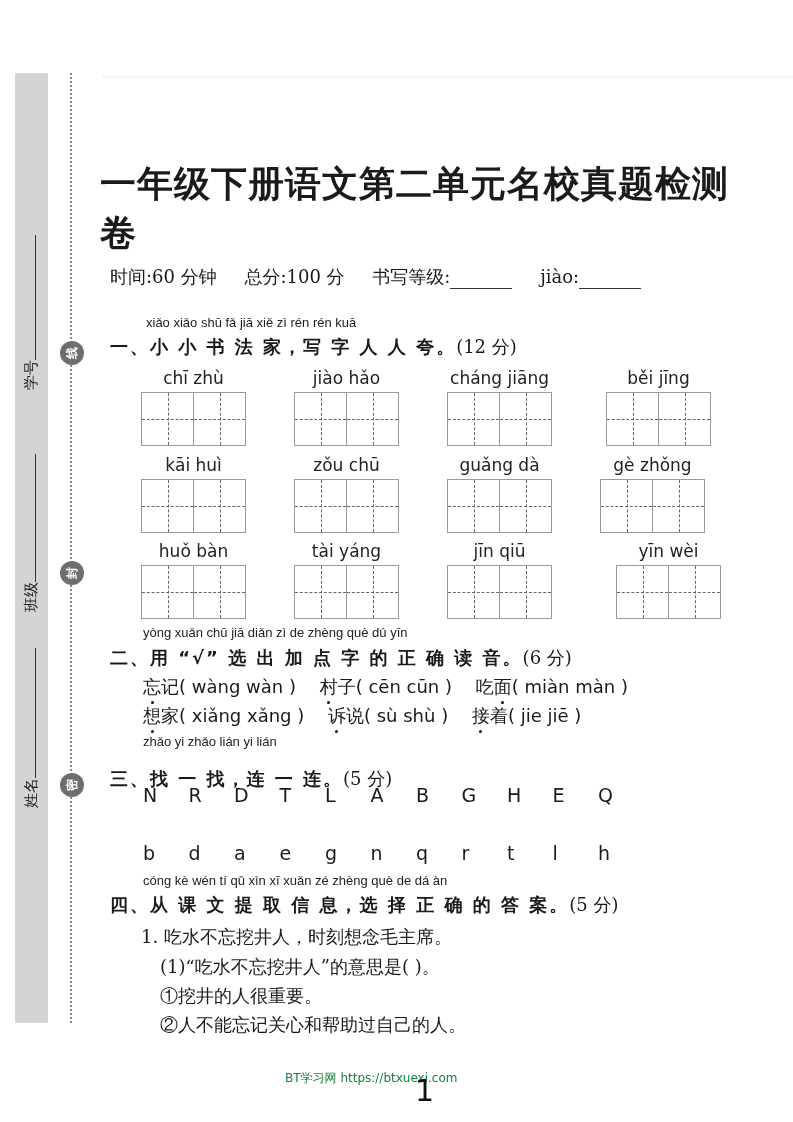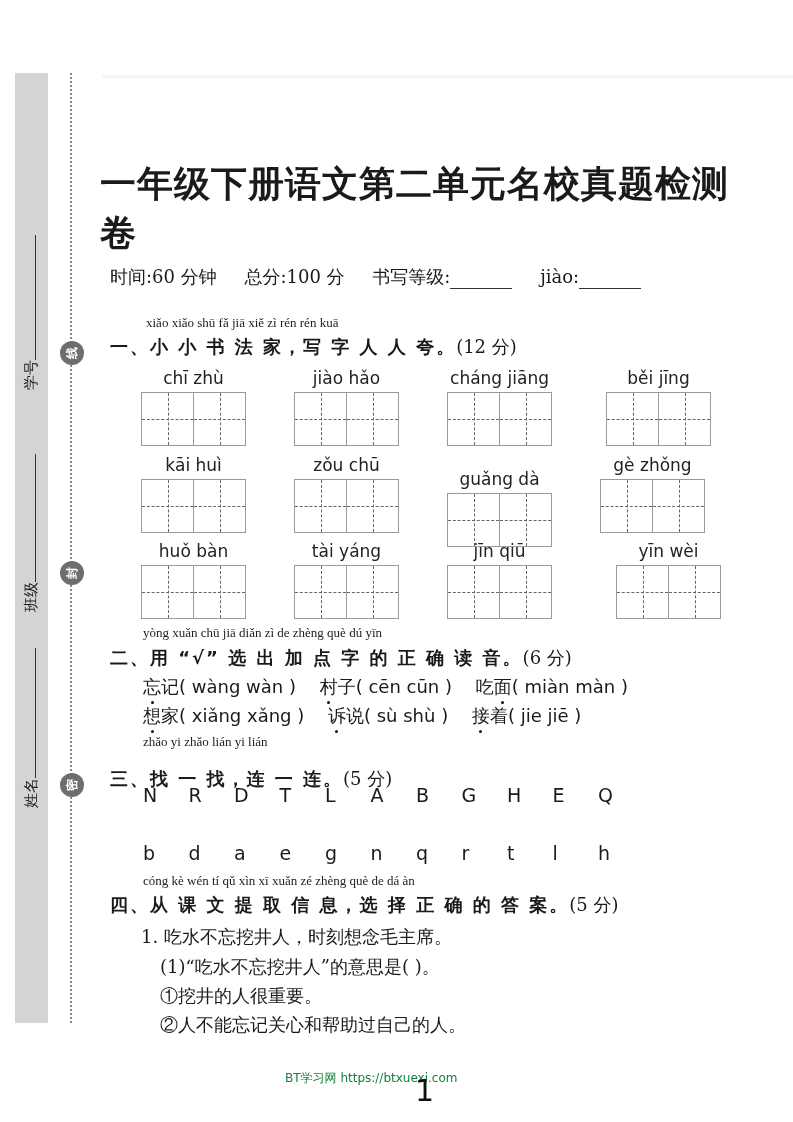--- a/index.html
+++ b/index.html
@@ -14,21 +14,21 @@
   .cut-line { left:70px; top:73px; height:950px; width:0; border-left:2px dotted #888; }
   .seal {
     left:60px; width:24px; height:24px; border-radius:50%; background:#6e6e6e;
     color:#fff; font-size:12px; line-height:24px; text-align:center; font-weight:bold;
     transform:rotate(-90deg);
   }
   .title { left:100px; top:160px; width:660px; font-size:36px; font-weight:bold; letter-spacing:1px; font-family:"DejaVu Sans", sans-serif; }
   .info { left:110px; top:265px; font-size:18px; font-family:"DejaVu Serif", "Liberation Serif", serif; white-space:nowrap; }
   .info span { margin-right:22px; }
   .blank { display:inline-block; width:62px; border-bottom:1px solid #333; height:18px; vertical-align:bottom; }
-  .pinyin { font-size:13px; color:#222; white-space:nowrap; font-family:Liberation Serif, serif; }
+  .pinyin { font-size:13px; color:#222; white-space:nowrap; font-family:Liberation Sans, sans-serif; }
   .heading { font-size:18px; font-weight:bold; white-space:nowrap; letter-spacing:2px; }
   .heading .pts { font-weight:normal; font-family:"DejaVu Serif", serif; letter-spacing:0; }
   .word { position:absolute; width:105px; }
   .word .py { text-align:center; font-size:17px; height:22px; line-height:22px; white-space:nowrap; color:#222; }
   .grid { display:flex; border:1px solid #9a9a9a; width:103px; height:52px; margin-top:3px; }
   .cell { flex:1; position:relative; border-right:1px solid #9a9a9a; }
   .cell:last-child { border-right:none; }
   .cell::before { content:""; position:absolute; left:50%; top:0; bottom:0; border-left:1px dashed #666; }
   .cell::after { content:""; position:absolute; top:50%; left:0; right:0; border-top:1px dashed #666; }
   .s2row { left:143px; font-size:18px; white-space:nowrap; }
@@ -119,21 +119,21 @@
       <div class="cell"></div>
     </div>
   </div>
 <div class="word" style="left:294px; top:454px;">
     <div class="py">zǒu  chū</div>
     <div class="grid">
       <div class="cell"></div>
       <div class="cell"></div>
     </div>
   </div>
-<div class="word" style="left:447px; top:468px;">
+<div class="word" style="left:447px; top:454px;">
     <div class="py">guǎng  dà</div>
     <div class="grid">
       <div class="cell"></div>
       <div class="cell"></div>
     </div>
   </div>
 <div class="word" style="left:600px; top:454px;">
     <div class="py">gè  zhǒng</div>
     <div class="grid">
       <div class="cell"></div>

